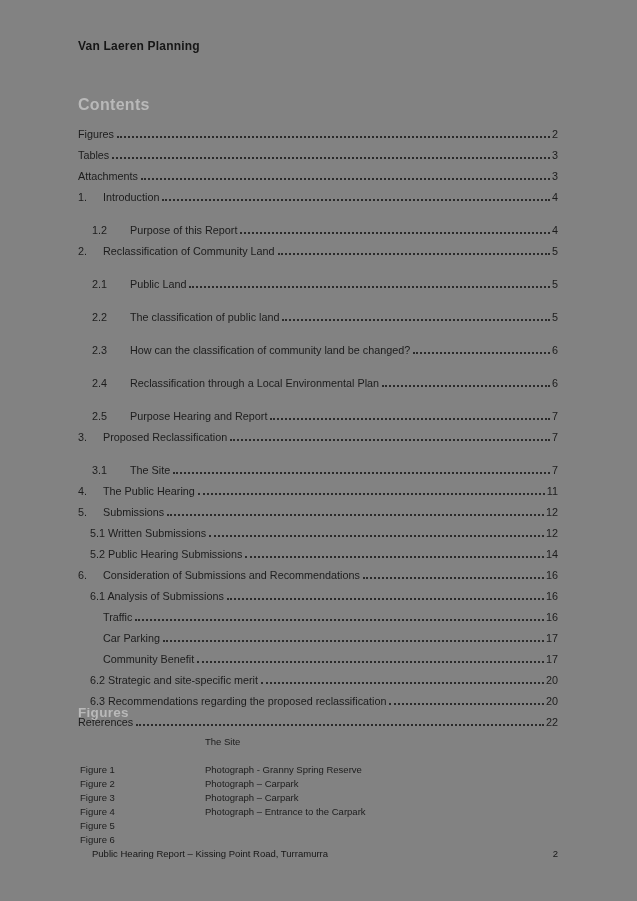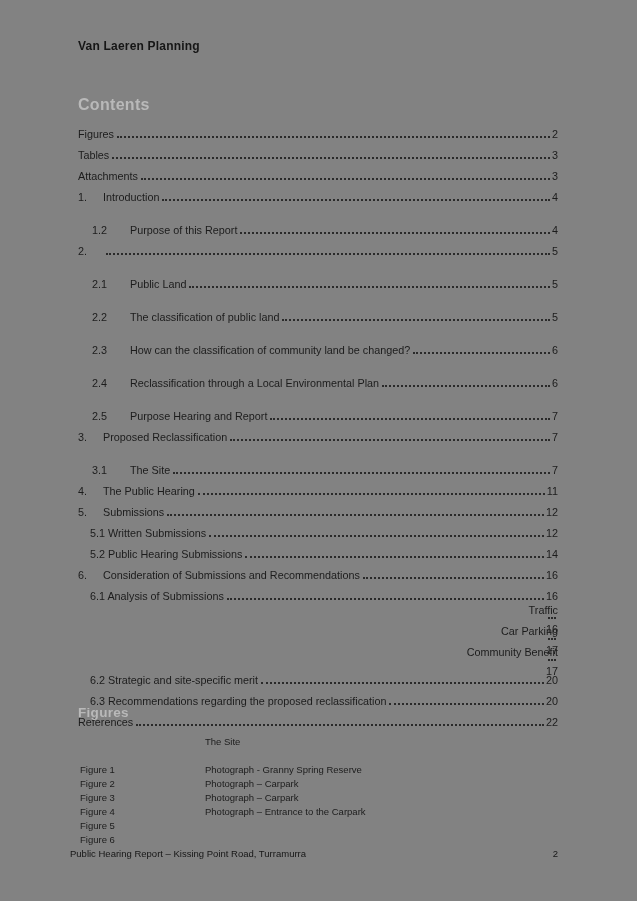--- a/index.html
+++ b/index.html
@@ -41,33 +41,33 @@
   .leader{
     flex:1 1 auto;min-width:8px;
     border-bottom:2px dotted var(--leader);
     margin:0 2px 3px 3px;
   }
   
   .n1 .toc-num{width:25px;}
   .n2{padding-left:14px;margin-top:12px;}
   .n2 .toc-num{width:38px;}
   .s2{padding-left:12px;}
-  .s3{padding-left:25px;flex-direction:column;}
+  .s3{padding-left:25px;}
 
   .figures-title{
     position:absolute;top:705px;left:78px;
     font-size:13.5px;font-weight:700;color:var(--heading);letter-spacing:.3px;
   }
   .figtable{position:absolute;top:736px;left:80px;width:478px;}
   .fig-row{display:flex;height:14px;font-size:9.5px;color:var(--text);}
   .fig-label{flex:none;width:125px;margin-top:28px;}
   .fig-caption{flex:1;white-space:nowrap;}
 
   .ftr{
-    position:absolute;top:848px;left:70px;right:79px;
+    position:absolute;top:848px;left:92px;right:79px;
     display:flex;justify-content:space-between;align-items:baseline;
     font-size:9.5px;color:#161616;
   }
 </style>
 </head>
 <body>
 
 <div class="page">
 
   <div class="hdr">
@@ -108,20 +108,21 @@
 
       <div class="toc-row n2">
         <span class="toc-num">1.2</span>
         <span class="toc-label">Purpose of this Report</span>
         <span class="leader"></span>
         <span class="toc-page">4</span>
       </div>
 
       <div class="toc-row n1">
         <span class="toc-num">2.</span>
+        <span class="toc-label">Reclassification of Community Land</span>
         <span class="leader"></span>
         <span class="toc-page">5</span>
       </div>
 
       <div class="toc-row n2">
         <span class="toc-num">2.1</span>
         <span class="toc-label">Public Land</span>
         <span class="leader"></span>
         <span class="toc-page">5</span>
       </div>

